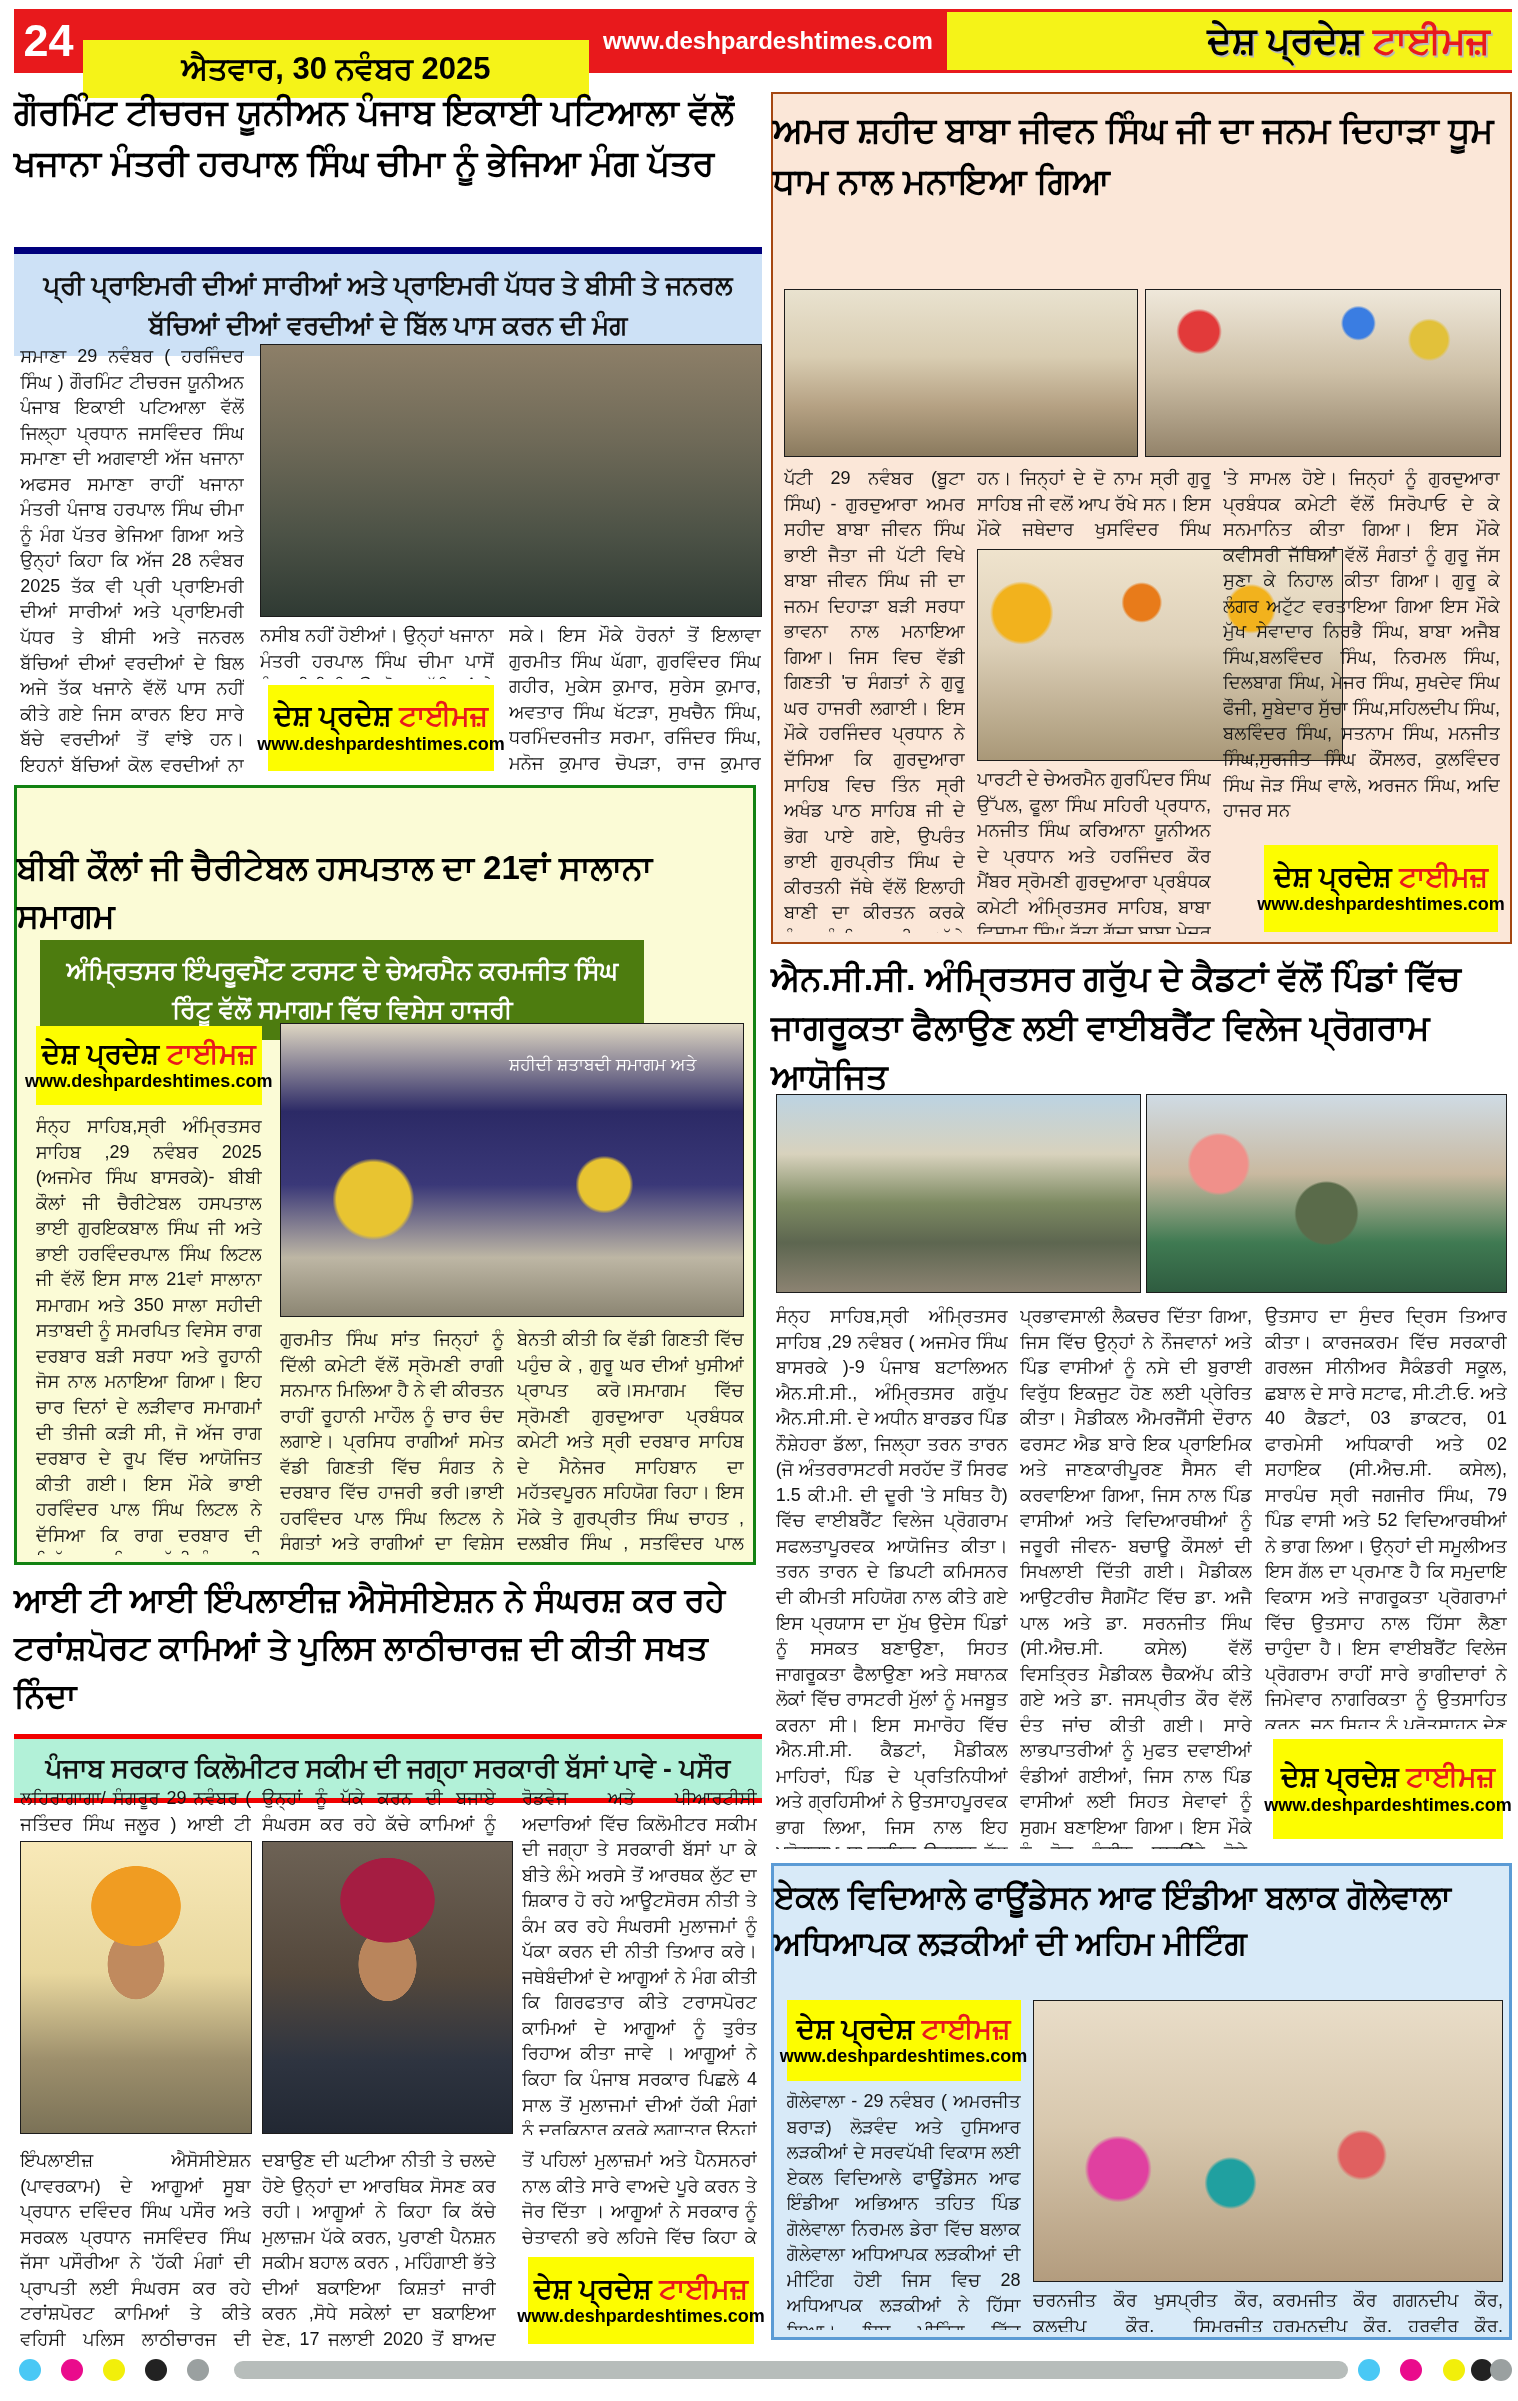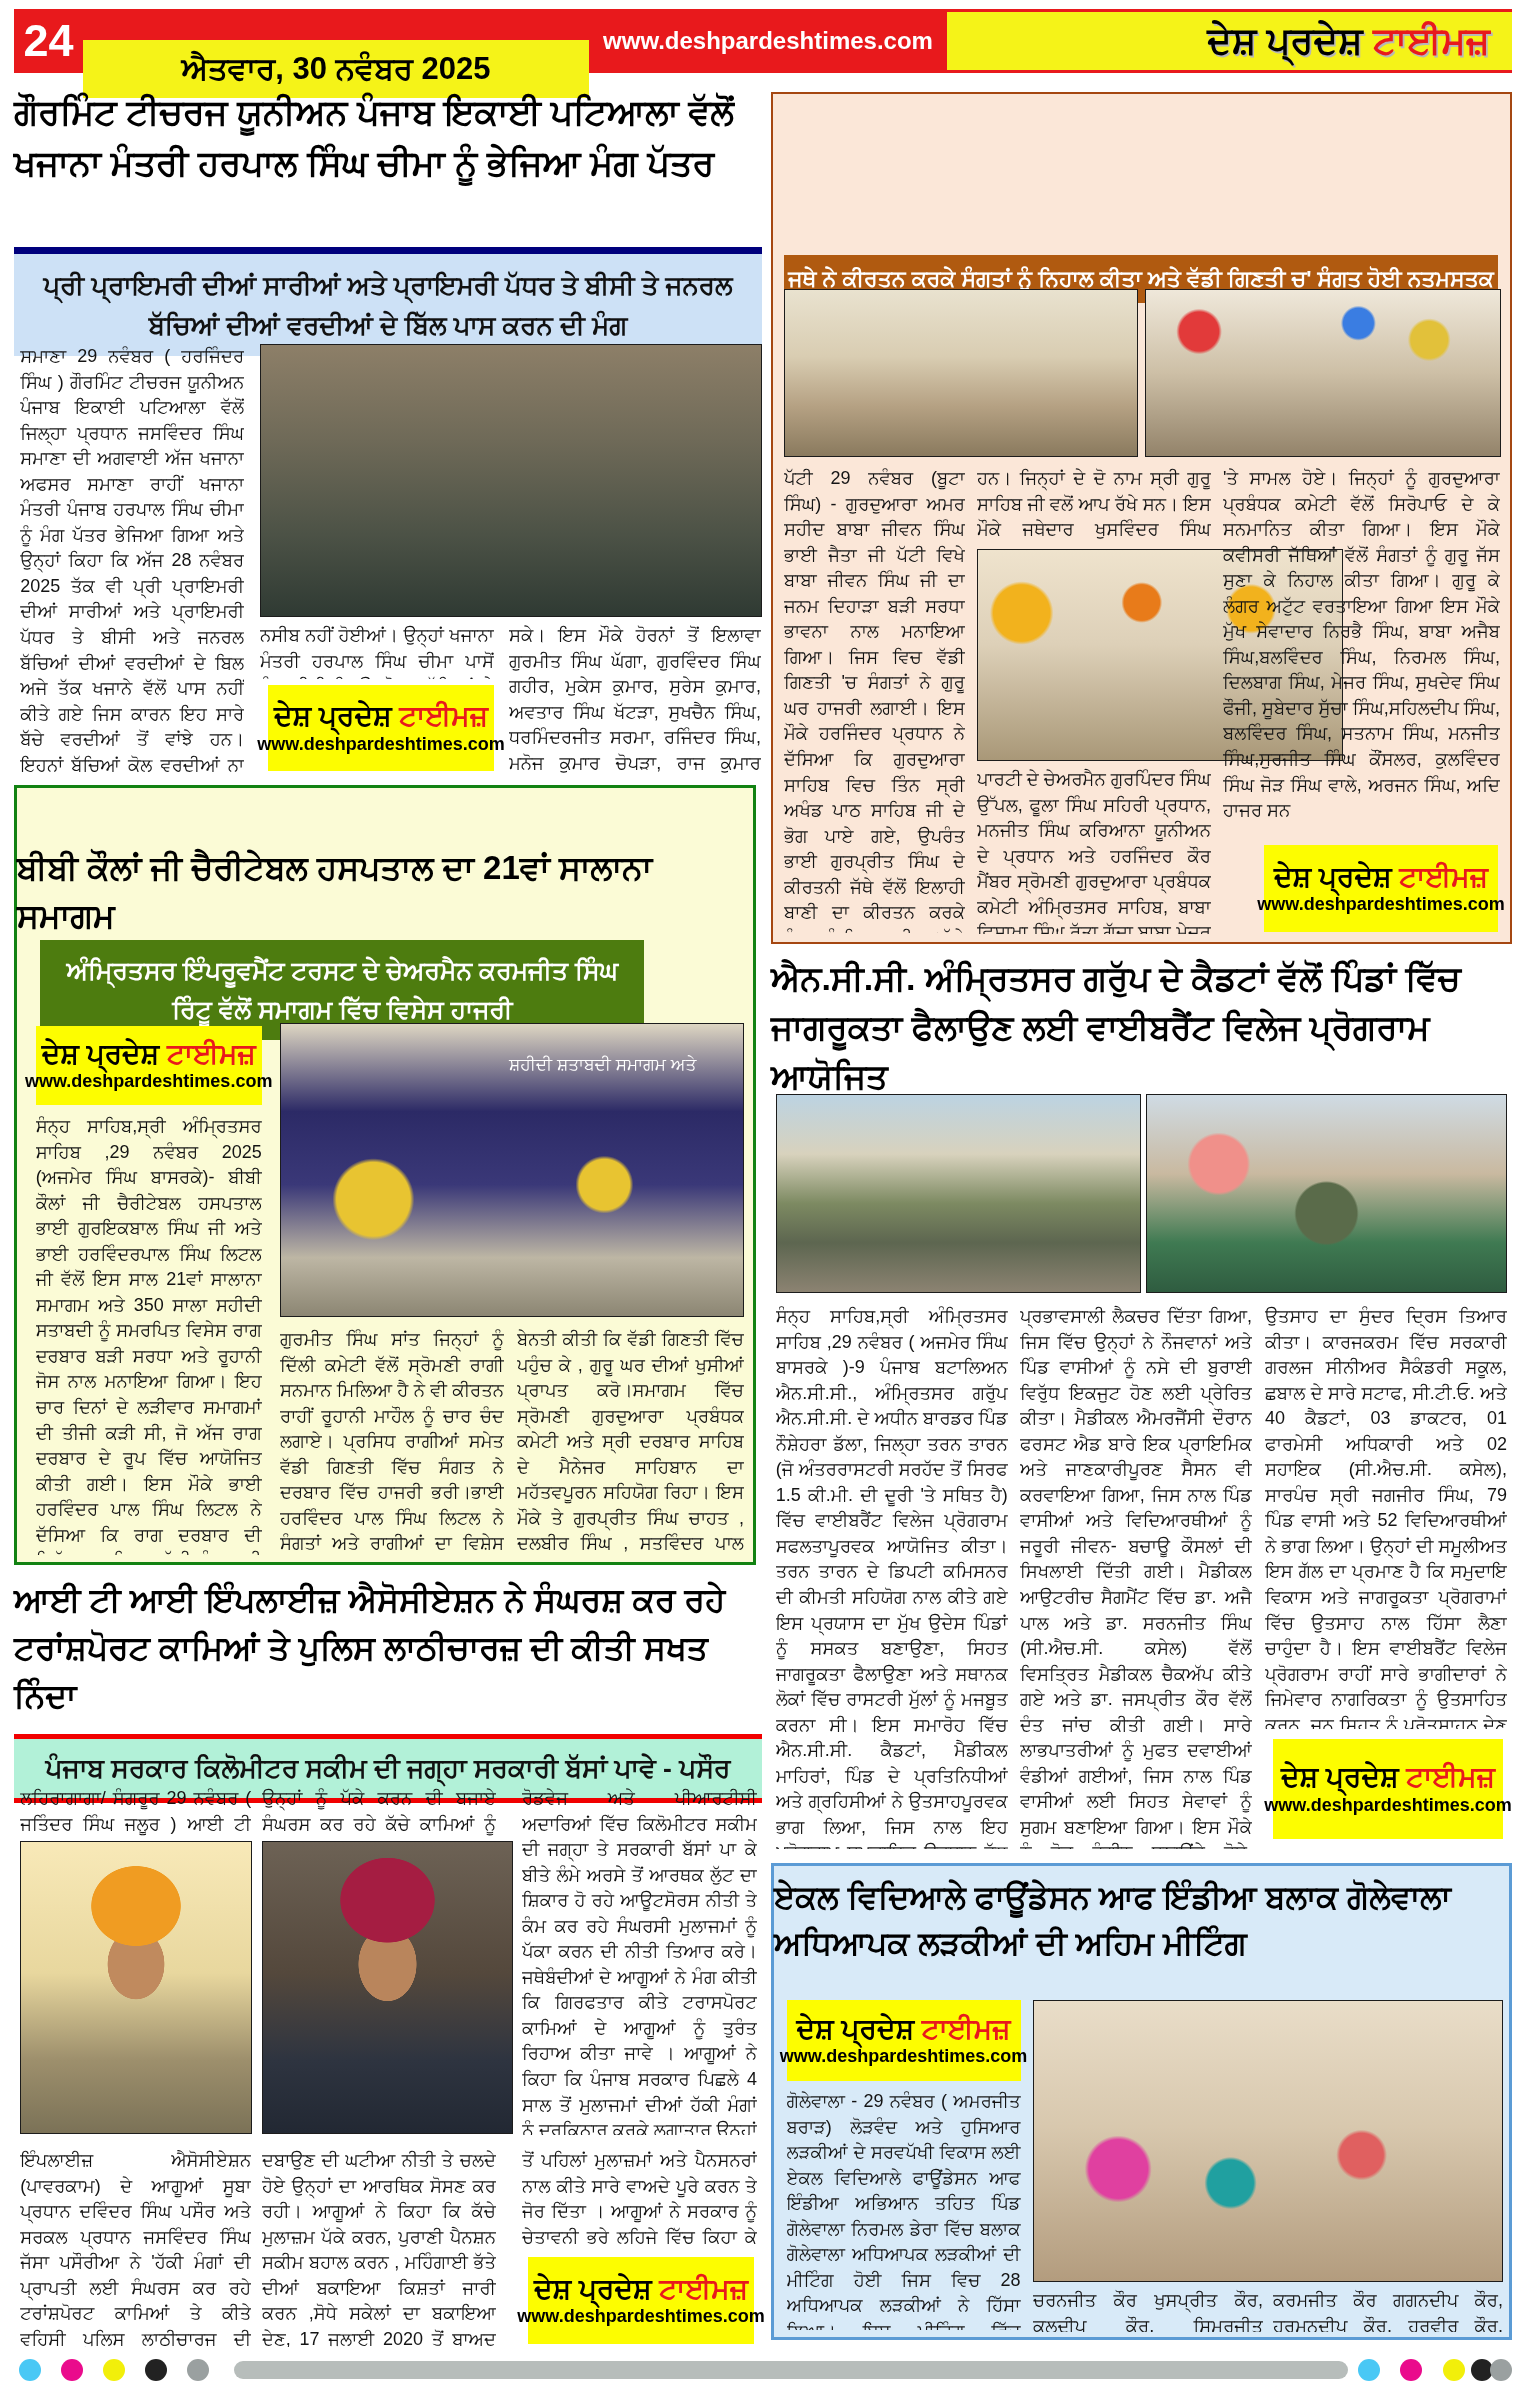--- a/index.html
+++ b/index.html
@@ -99,21 +99,21 @@
     <div class="abs brand-box" style="left:514px;top:684px;width:226px;height:87px;">
       <span class="brand-name">
         <span>ਦੇਸ਼ ਪ੍ਰਦੇਸ਼</span>
         <span class="red">ਟਾਈਮਜ਼</span>
       </span>
       <span class="brand-site">www.deshpardeshtimes.com</span>
     </div>
   </div>
 
   <div class="abs" style="left:771px;top:92px;width:741px;height:852px;background:#fbe7d8;border:2.3px solid #a54711;">
-    <div class="abs subhead" style="left:11px;top:137px;width:714px;height:48px;background:#b05a10;color:#fff;font-size:22px;line-height:48px;">ਜਥੇ ਨੇ ਕੀਰਤਨ ਕਰਕੇ ਸੰਗਤਾਂ ਨੂੰ ਨਿਹਾਲ ਕੀਤਾ ਅਤੇ ਵੱਡੀ ਗਿਣਤੀ ਚ' ਸੰਗਤ ਹੋਈ ਨਤਮਸਤਕ</div>
+    <div class="abs headline" style="left:0;top:11px;width:736px;height:117px;font-size:35px;">ਅਮਰ ਸ਼ਹੀਦ ਬਾਬਾ ਜੀਵਨ ਸਿੰਘ ਜੀ ਦਾ ਜਨਮ ਦਿਹਾੜਾ ਧੂਮ ਧਾਮ ਨਾਲ ਮਨਾਇਆ ਗਿਆ</div>
     <div class="abs photo" style="left:11px;top:195px;width:354px;height:168px;
                 background:linear-gradient(180deg,#e9e2cf 0%,#d9cdb2 40%,#b5a183 70%,#8a7a5e 100%);"></div>
     <div class="abs photo" style="left:372px;top:195px;width:356px;height:168px;
                 background:radial-gradient(circle at 15% 25%,#e23a3a 0 6%,transparent 7%),
                            radial-gradient(circle at 60% 20%,#3a7de2 0 6%,transparent 7%),
                            radial-gradient(circle at 80% 30%,#e2c13a 0 6%,transparent 7%),
                            linear-gradient(180deg,#efe8da 0%,#cdbfa6 50%,#93836a 100%);"></div>
     <div class="abs body-text" style="left:11px;top:372px;width:181px;height:467px;">ਪੱਟੀ 29 ਨਵੰਬਰ (ਬੂਟਾ ਸਿੰਘ) - ਗੁਰਦੁਆਰਾ ਅਮਰ ਸਹੀਦ ਬਾਬਾ ਜੀਵਨ ਸਿੰਘ ਭਾਈ ਜੈਤਾ ਜੀ ਪੱਟੀ ਵਿਖੇ ਬਾਬਾ ਜੀਵਨ ਸਿੰਘ ਜੀ ਦਾ ਜਨਮ ਦਿਹਾੜਾ ਬੜੀ ਸਰਧਾ ਭਾਵਨਾ ਨਾਲ ਮਨਾਇਆ ਗਿਆ। ਜਿਸ ਵਿਚ ਵੱਡੀ ਗਿਣਤੀ 'ਚ ਸੰਗਤਾਂ ਨੇ ਗੁਰੂ ਘਰ ਹਾਜਰੀ ਲਗਾਈ। ਇਸ ਮੌਕੇ ਹਰਜਿੰਦਰ ਪ੍ਰਧਾਨ ਨੇ ਦੱਸਿਆ ਕਿ ਗੁਰਦੁਆਰਾ ਸਾਹਿਬ ਵਿਚ ਤਿੰਨ ਸ੍ਰੀ ਅਖੰਡ ਪਾਠ ਸਾਹਿਬ ਜੀ ਦੇ ਭੋਗ ਪਾਏ ਗਏ, ਉਪਰੰਤ ਭਾਈ ਗੁਰਪ੍ਰੀਤ ਸਿੰਘ ਦੇ ਕੀਰਤਨੀ ਜੱਥੇ ਵੱਲੋਂ ਇਲਾਹੀ ਬਾਣੀ ਦਾ ਕੀਰਤਨ ਕਰਕੇ ਸੰਗਤ ਨੂੰ ਨਿਹਾਲ ਕੀਤਾ।ਖੁੱਲੇ ਪੰਡਾਲ ਮੈਦਾਨ ਦੀਵਾਨ ਸਜਾਏ ਗਏ, ਜਿਸ ਵਿਚ ਗਿਆਨੀ ਦਿਲਬਾਗ ਸਿੰਘ ਸਭਰਾਂ ਵਾਲੇ ਧਰਮ ਪ੍ਰਚਾਰਿਕ ਕਮੇਟੀ ਅੰਮ੍ਰਿਤਸਰ ਵਲੋਂ ਬਾਬਾ ਜੀਵਨ ਜੀ ਦਾ ਸੰਖੇਪ ਇਤਿਹਾਸ ਤੋਂ ਸੰਗਤਾਂ ਨੂੰ ਜਾਣੂੰ ਕਰਵਾਇਆ ਉਨ੍ਹਾਂ ਕਿਹਾ ਸਿੱਖ ਇਤਿਹਾਸ ਵਿਚ ਬਾਬਾ ਜੀਵਨ ਸਿੰਘ ਪਹਿਲੇ ਸਿੱਖ</div>
     <div class="abs body-text" style="left:204px;top:372px;width:234px;height:76px;">ਹਨ। ਜਿਨ੍ਹਾਂ ਦੇ ਦੋ ਨਾਮ ਸ੍ਰੀ ਗੁਰੂ ਸਾਹਿਬ ਜੀ ਵਲੋਂ ਆਪ ਰੱਖੇ ਸਨ। ਇਸ ਮੌਕੇ ਜਥੇਦਾਰ ਖੁਸਵਿੰਦਰ ਸਿੰਘ ਭਾਟੀਆ, ਆਮ</div>
     <div class="abs photo" style="left:204px;top:455px;width:366px;height:212px;

